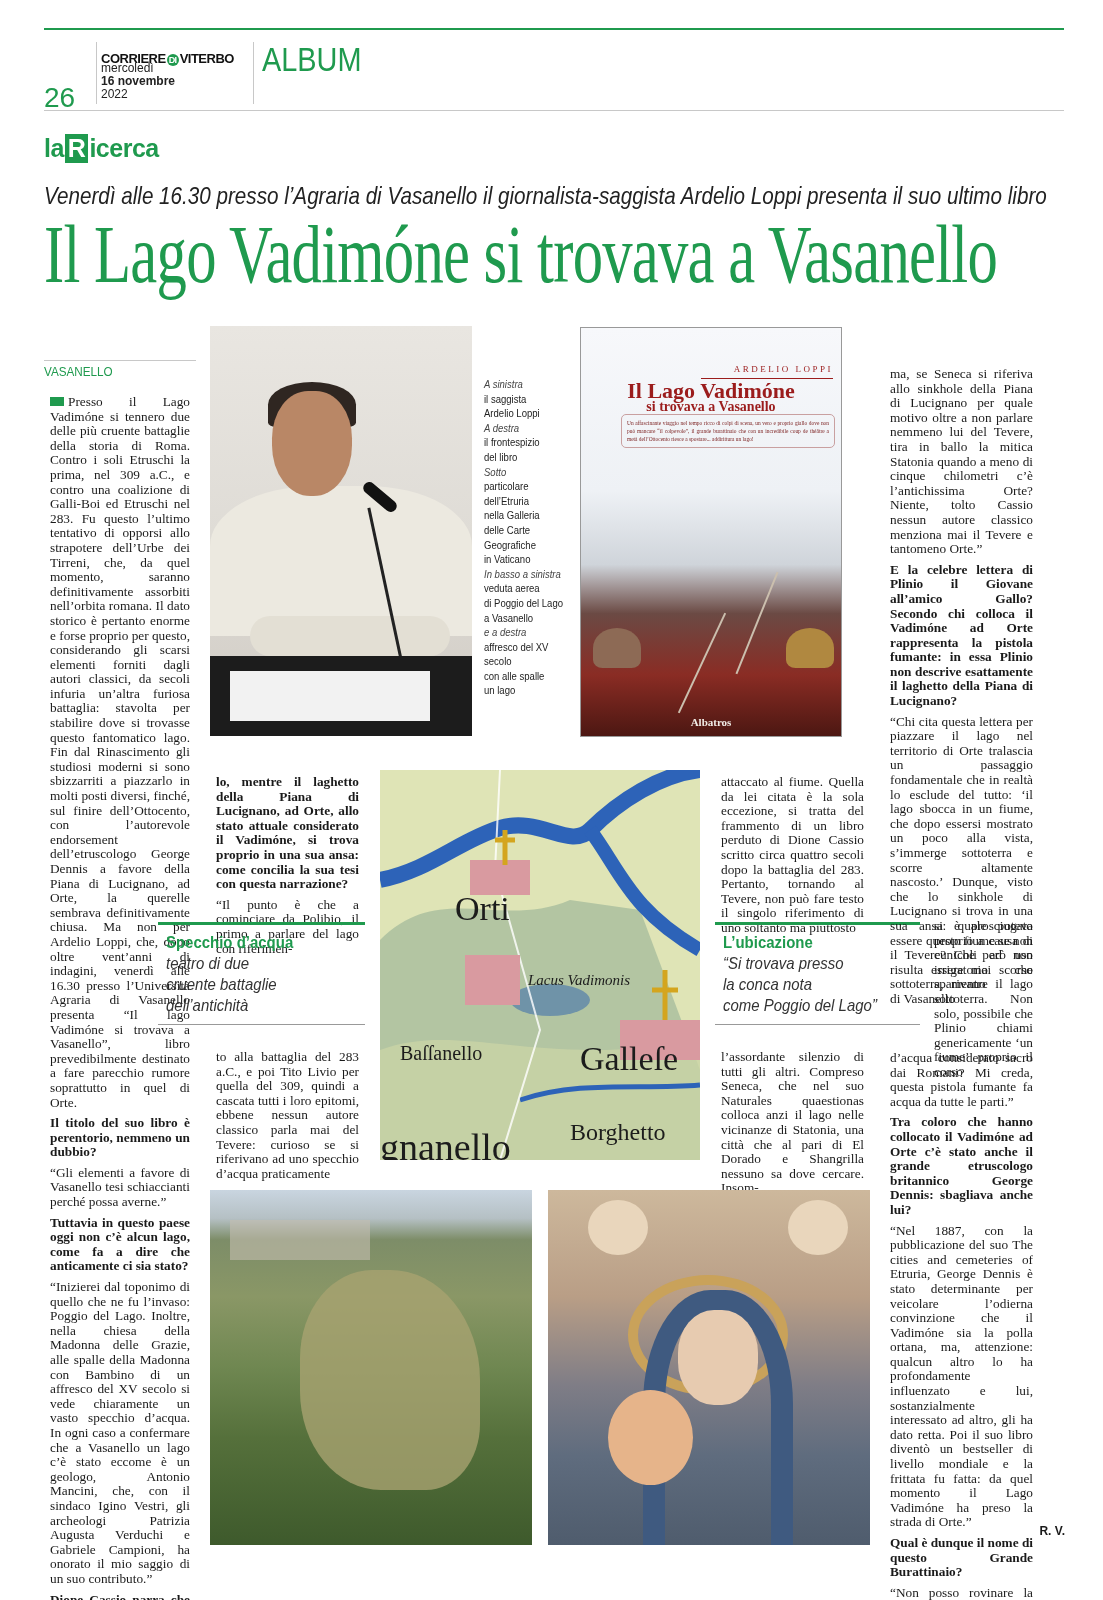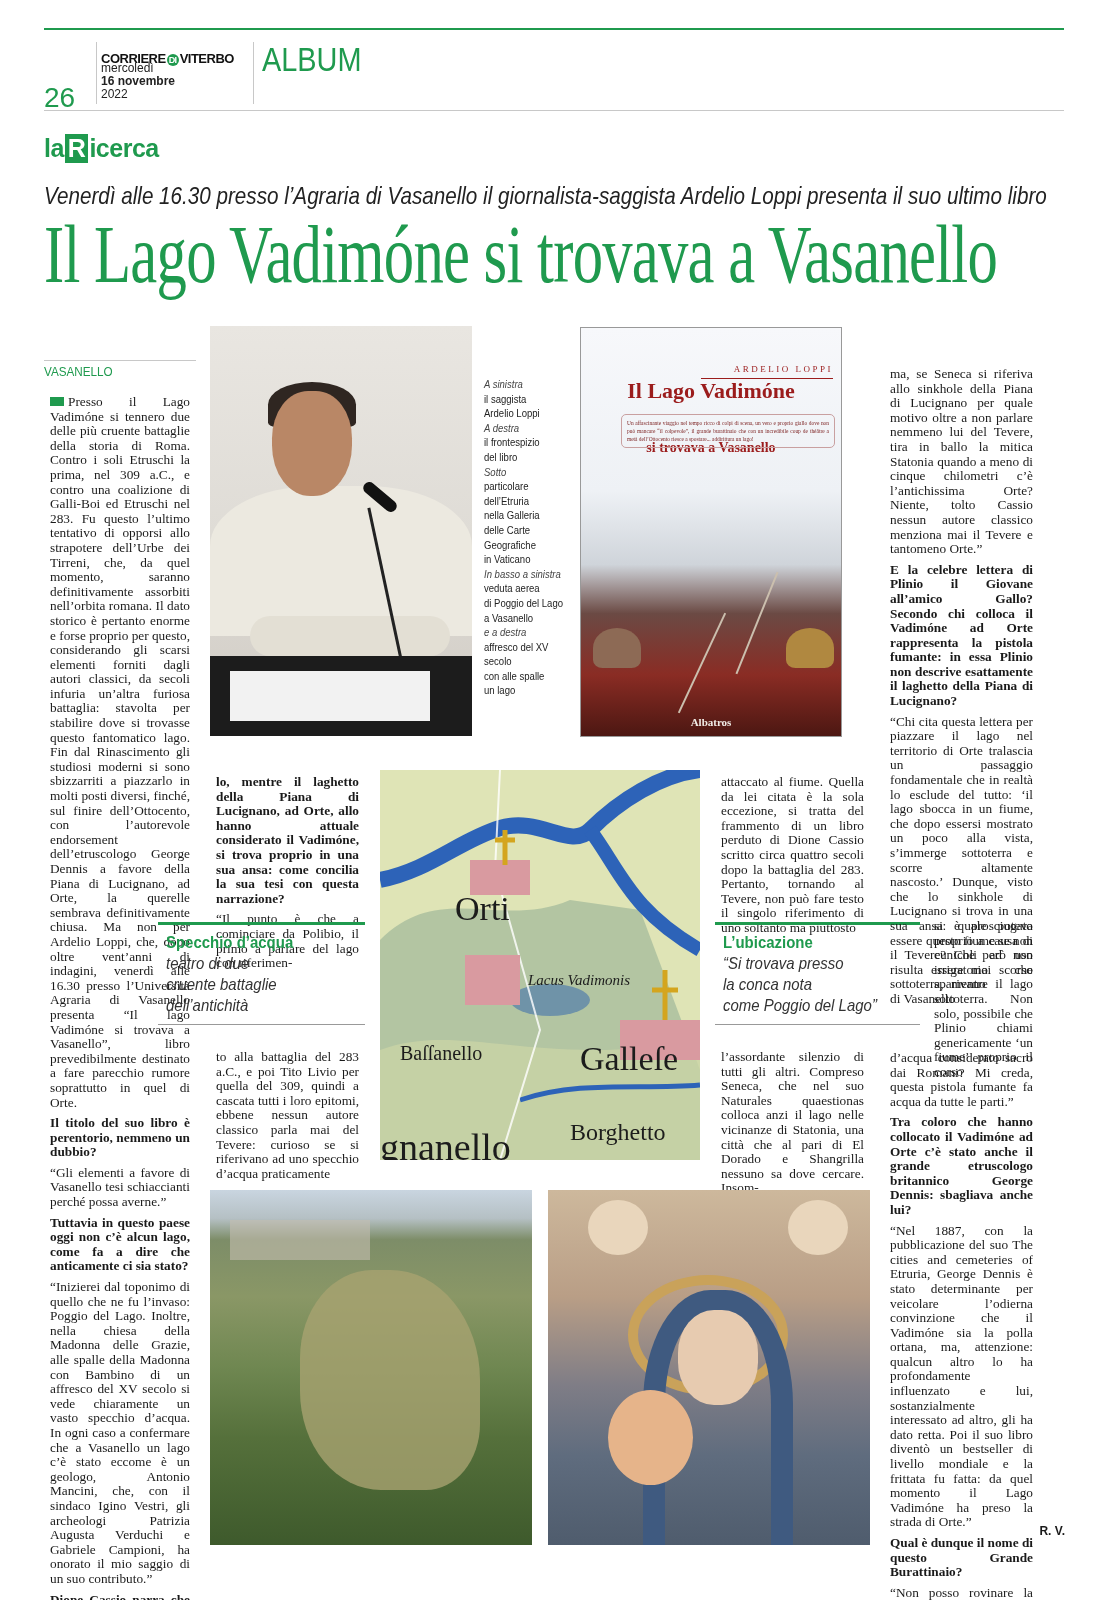--- a/index.html
+++ b/index.html
@@ -47,21 +47,21 @@
   .mic { position: absolute; left: 150px; top: 165px; width: 40px; height: 12px; background: #111; transform: rotate(40deg); border-radius: 6px; }
   .mic-stand { position: absolute; left: 175px; top: 180px; width: 3px; height: 170px; background: #222; transform: rotate(-12deg); }
 
   .caption { left: 484px; top: 377px; width: 92px; font-family: "Liberation Sans", sans-serif; font-size: 10.6px; line-height: 14.6px; color: #222; transform: scaleX(0.9); transform-origin: left; white-space: nowrap; }
   .caption .it { font-style: italic; color: #444; }
 
   .cover { left: 580px; top: 327px; width: 262px; height: 410px; border: 1px solid #999; background: linear-gradient(180deg, #f7f8fb 0%, #eef1f5 40%, #cfd4da 58%, #6b4a44 70%, #8a2c24 85%, #4c1712 100%); }
   .cover-author { position: absolute; right: 8px; top: 36px; font-size: 9px; letter-spacing: 2.5px; color: #9b1c1c; }
   .cover-author-line { position: absolute; left: 120px; right: 8px; top: 50px; height: 1px; background: #9b1c1c; }
   .cover-title { position: absolute; left: 0; right: 0; top: 50px; text-align: center; font-size: 22px; font-weight: bold; color: #9b1c1c; }
-  .cover-subtitle { position: absolute; left: 0; right: 0; top: 71px; text-align: center; font-size: 14px; font-weight: bold; color: #9b1c1c; margin-top: 41px; }
+  .cover-subtitle { position: absolute; left: 0; right: 0; top: 71px; text-align: center; font-size: 14px; font-weight: bold; color: #9b1c1c; }
   .cover-blurb { position: absolute; left: 40px; right: 6px; top: 86px; padding: 4px 5px; border: 1px solid #c9a0a0; border-radius: 5px; font-size: 5.4px; line-height: 8px; color: #7a1c1c; text-align: justify; }
   .cover-publisher { position: absolute; left: 0; right: 0; bottom: 8px; text-align: center; font-size: 11px; font-weight: bold; color: #f1ece6; }
   .helmet { position: absolute; width: 48px; height: 40px; border-radius: 50% 50% 20% 20%; background: #b08840; }
   .arrow { position: absolute; width: 2px; height: 110px; background: #cbbfae; }
 
   .map { left: 380px; top: 770px; width: 320px; height: 390px; background: #fef9c3; }
   .map svg { width: 100%; height: 100%; display: block; }
   .map-label { font-family: "Liberation Serif", serif; fill: #1c1c1c; }
 
   .aerial { left: 210px; top: 1190px; width: 322px; height: 355px;
@@ -162,21 +162,21 @@
   <div class="cover-subtitle">si trovava a Vasanello</div>
   <div class="cover-blurb">Un affascinante viaggio nel tempo ricco di colpi di scena, un vero e proprio giallo dove non può mancare “il colpevole”, il grande burattinaio che con un incredibile coup de théâtre a metà dell’Ottocento riesce a spostare... addirittura un lago!</div>
   <div class="arrow" style="left:120px; top:280px; transform:rotate(25deg);"></div>
   <div class="arrow" style="left:175px; top:240px; transform:rotate(22deg);"></div>
   <div class="helmet" style="left:12px; top:300px; background:#8d6a55;"></div>
   <div class="helmet" style="left:205px; top:300px;"></div>
   <div class="cover-publisher">Albatros</div>
 </div>
 
 <div class="abs col" id="col2_top" style="left:210px; top:769px; width:155px;">
-    <p class="q"><span>lo, mentre il laghetto della Piana di Lucignano, ad Orte, allo hanno attuale considerato il Vadimóne, si trova proprio in una sua ansa: come concilia la sua tesi con questa narrazione?</span></p>
+    <p class="q"><span>lo, mentre il laghetto della Piana di Lucignano, ad Orte, allo stato attuale considerato il Vadimóne, si trova proprio in una sua ansa: come concilia la sua tesi con questa narrazione?</span></p>
     <p><span>“Il punto è che a cominciare da Polibio, il primo a parlare del lago con riferimen-</span></p>
   </div>
 
 <div class="abs pull" style="left:158px; top:922px; width:207px;">
   <div class="pull-rule-top"></div>
   <div style="padding:8px 0 8px 8px;">
     <div class="pull-title">Specchio d’acqua</div>
     <div class="pull-body">teatro di due</div>
     <div class="pull-body">cruente battaglie</div>
     <div class="pull-body">dell’antichità</div>

